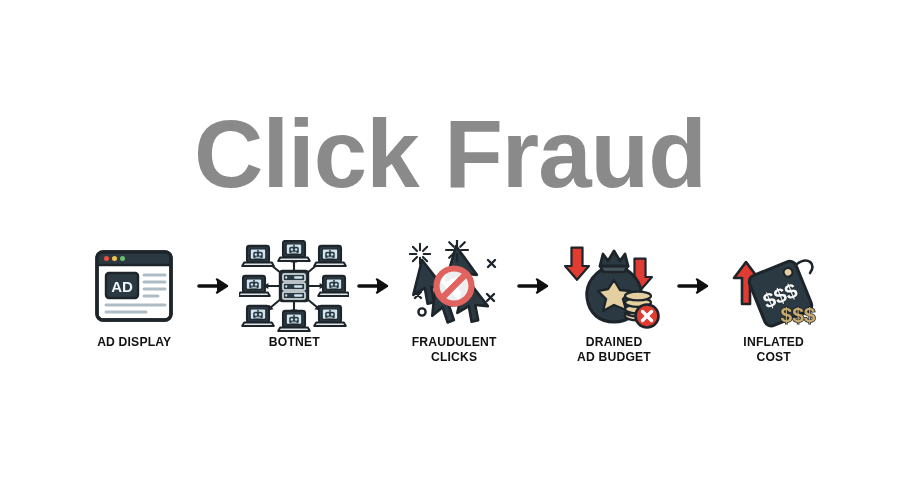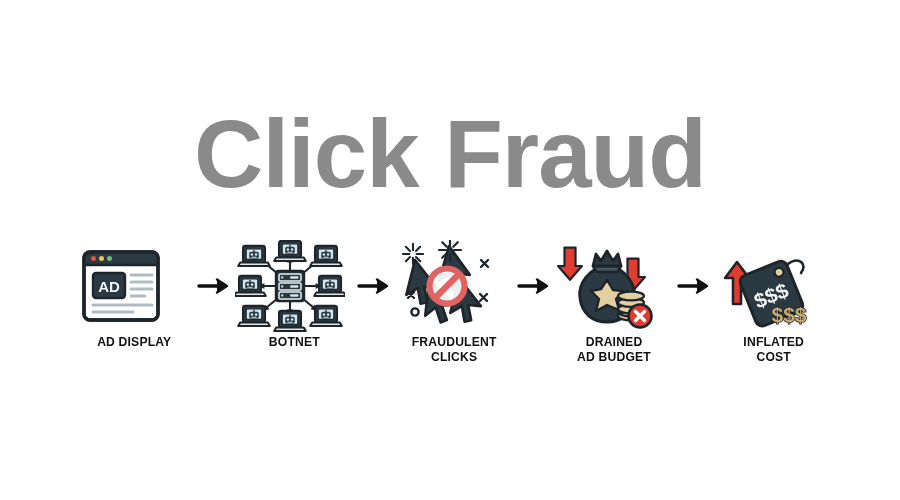--- a/index.html
+++ b/index.html
@@ -56,21 +56,21 @@
     display: flex;
     flex-direction: column;
     align-items: center;
     flex: 0 0 auto;
   }
   .step-art {
     height: 92px;
     width: 118px;
     display: flex;
     align-items: center;
-    justify-content: flex-start;
+    justify-content: center;
   }
   .step-label {
     margin-top: 2px;
     font-size: 13.5px;
     line-height: 15px;
     font-weight: bold;
     color: #111111;
     text-align: center;
     letter-spacing: 0.2px;
     transform: scaleX(0.9);

